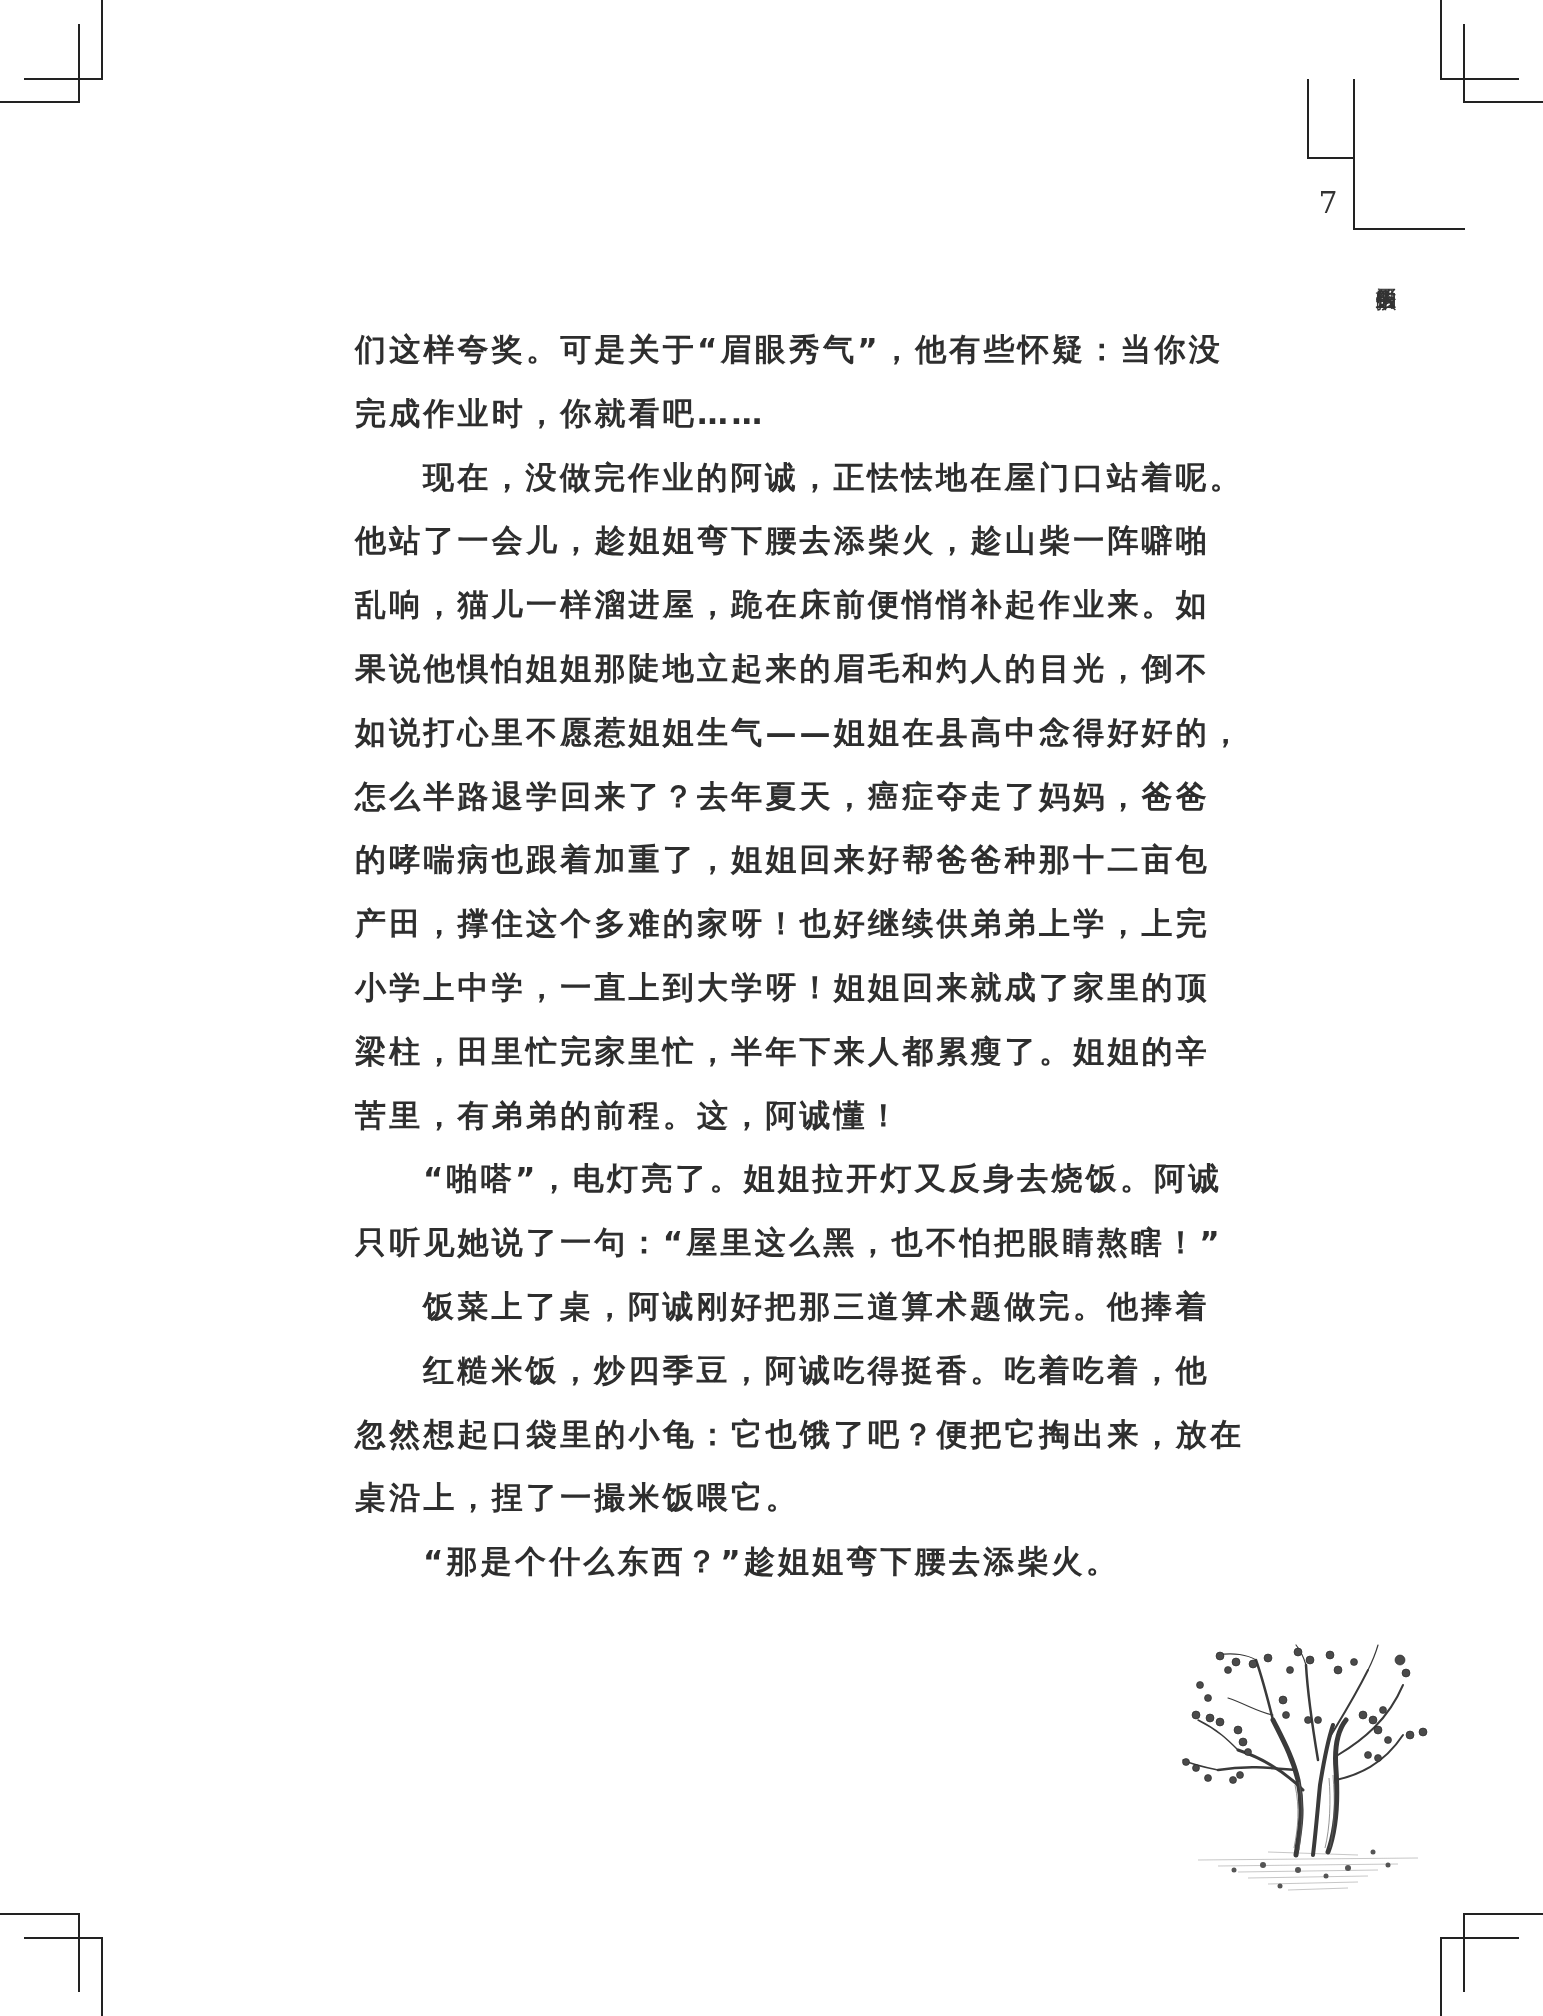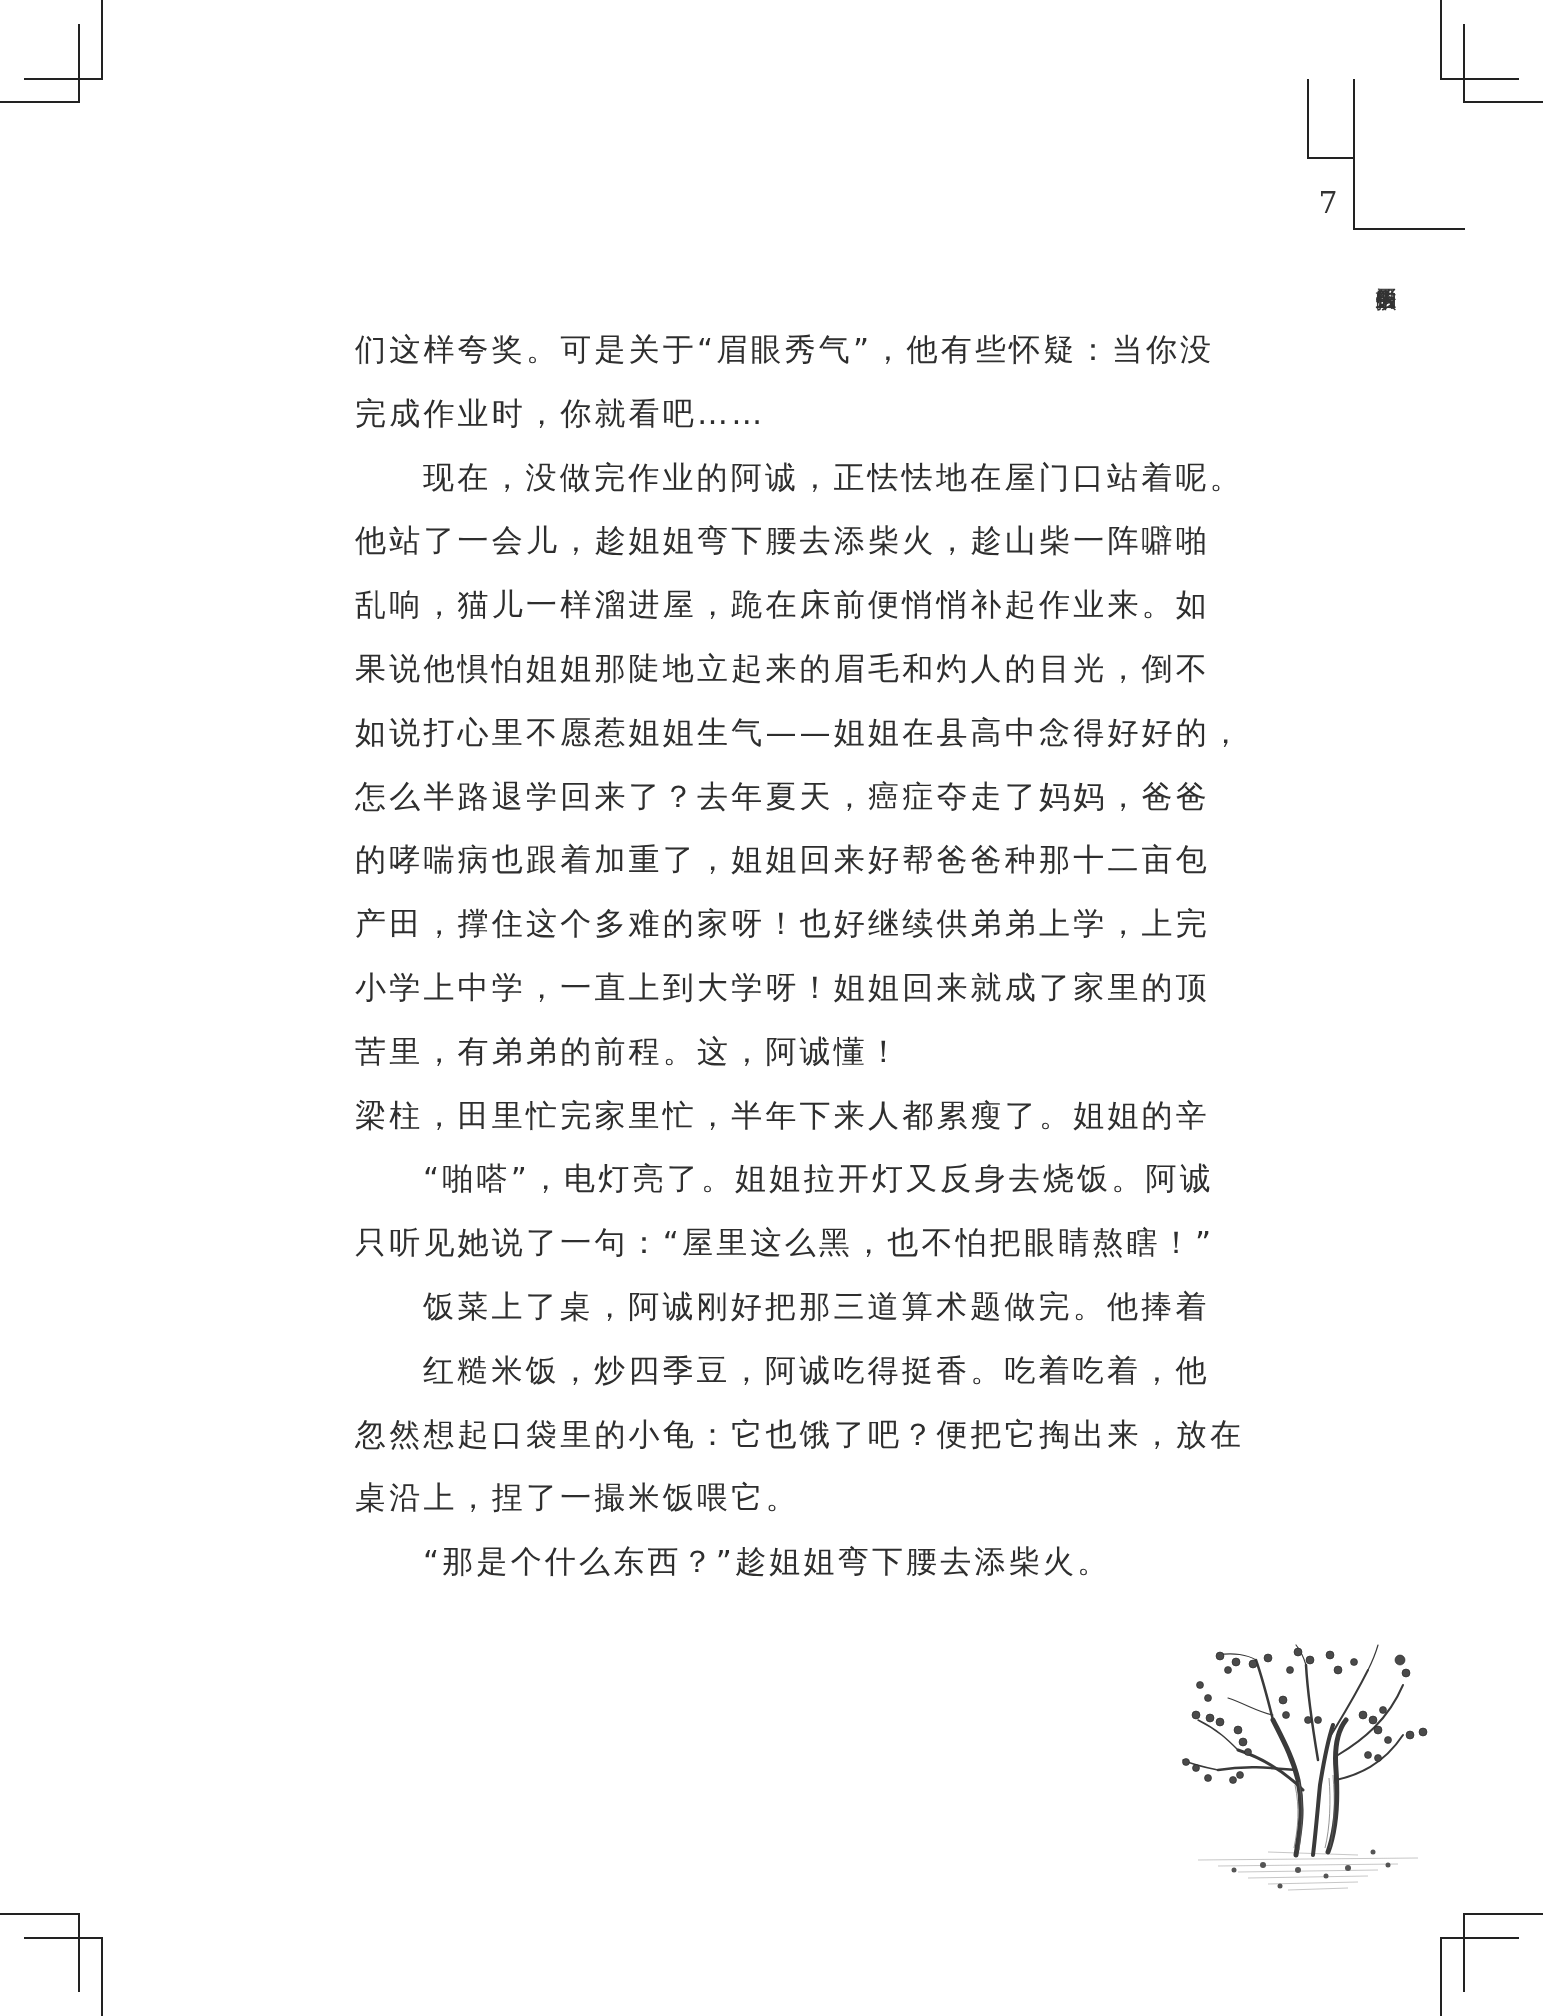--- a/index.html
+++ b/index.html
@@ -46,21 +46,21 @@
     }
     .body-text {
       position: absolute;
       left: 355px;
       top: 318px;
       width: 870px;
       font-size: 31px;
       line-height: 63.8px;
       letter-spacing: 3.2px;
       color: #2e2e2e;
-      font-weight: 400;
+      font-weight: 700;
     }
     .line {
       white-space: nowrap;
       height: 63.8px;
     }
     .line.indent {
       padding-left: 68px;
     }
     .tree {
       position: absolute;
@@ -106,22 +106,22 @@
   <div class="line">完成作业时，你就看吧……</div>
   <div class="line indent">现在，没做完作业的阿诚，正怯怯地在屋门口站着呢。</div>
   <div class="line">他站了一会儿，趁姐姐弯下腰去添柴火，趁山柴一阵噼啪</div>
   <div class="line">乱响，猫儿一样溜进屋，跪在床前便悄悄补起作业来。如</div>
   <div class="line">果说他惧怕姐姐那陡地立起来的眉毛和灼人的目光，倒不</div>
   <div class="line">如说打心里不愿惹姐姐生气——姐姐在县高中念得好好的，</div>
   <div class="line">怎么半路退学回来了？去年夏天，癌症夺走了妈妈，爸爸</div>
   <div class="line">的哮喘病也跟着加重了，姐姐回来好帮爸爸种那十二亩包</div>
   <div class="line">产田，撑住这个多难的家呀！也好继续供弟弟上学，上完</div>
   <div class="line">小学上中学，一直上到大学呀！姐姐回来就成了家里的顶</div>
+  <div class="line">梁柱，田里忙完家里忙，半年下来人都累瘦了。姐姐的辛</div>
   <div class="line">苦里，有弟弟的前程。这，阿诚懂！</div>
-  <div class="line">梁柱，田里忙完家里忙，半年下来人都累瘦了。姐姐的辛</div>
   <div class="line indent">“啪嗒”，电灯亮了。姐姐拉开灯又反身去烧饭。阿诚</div>
   <div class="line">只听见她说了一句：“屋里这么黑，也不怕把眼睛熬瞎！”</div>
   <div class="line indent">饭菜上了桌，阿诚刚好把那三道算术题做完。他捧着</div>
   <div class="line indent">红糙米饭，炒四季豆，阿诚吃得挺香。吃着吃着，他</div>
   <div class="line">忽然想起口袋里的小龟：它也饿了吧？便把它掏出来，放在</div>
   <div class="line">桌沿上，捏了一撮米饭喂它。</div>
   <div class="line indent">“那是个什么东西？”趁姐姐弯下腰去添柴火。</div>
 </div>
 
 <svg class="tree" viewBox="0 0 270 280" xmlns="http://www.w3.org/2000/svg">

